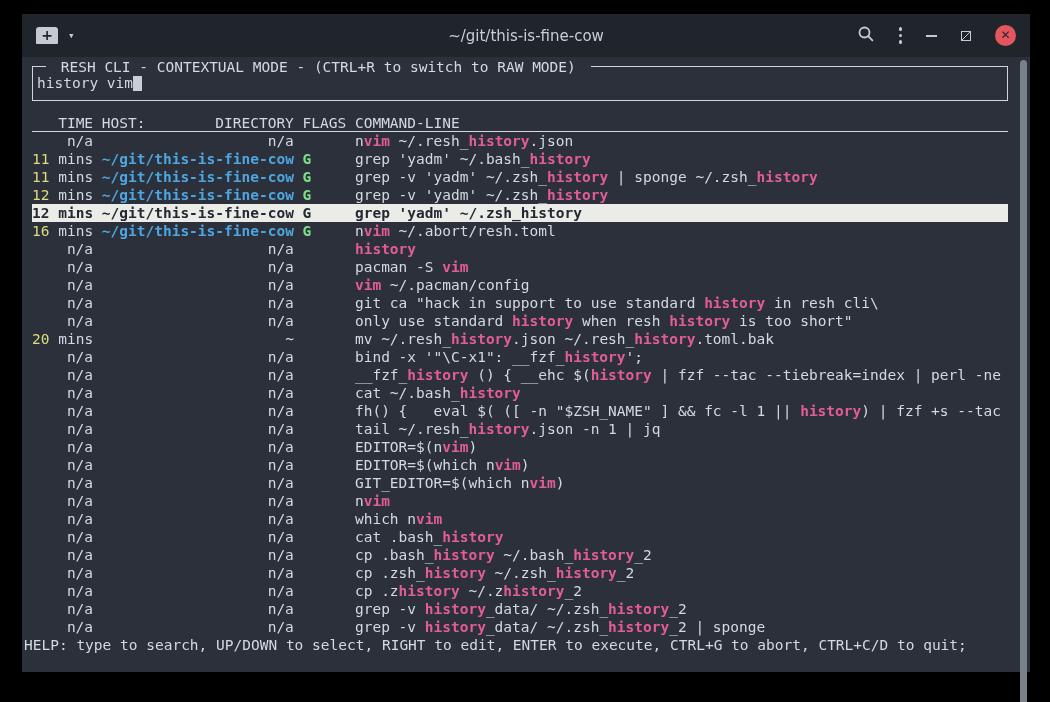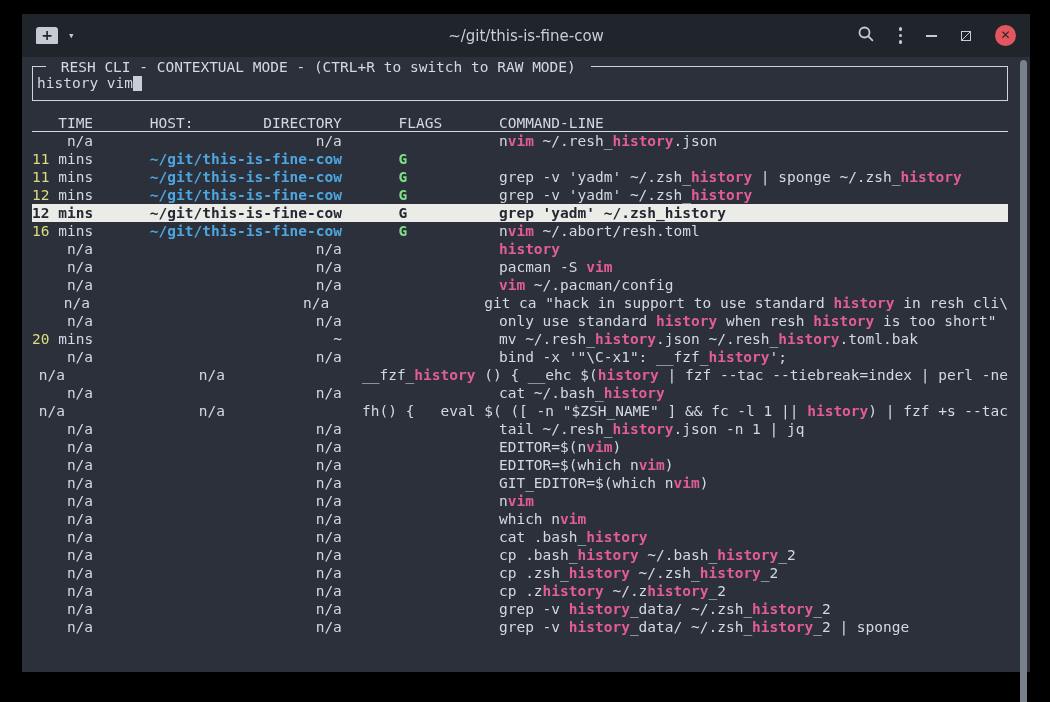--- a/index.html
+++ b/index.html
@@ -30,21 +30,21 @@
   .closebtn{width:21px;height:21px;border-radius:50%;background:#e4565f;color:#23272f;font-weight:bold;
     font-size:12px;line-height:21px;text-align:center;font-family:"DejaVu Sans",sans-serif;}
 
   
   .terminal{position:relative;height:687px;padding:9px 0 0 10px;font-size:14.5px;line-height:18px;color:var(--fg);}
   .content{width:976px;}
   .searchbox{position:relative;border:1px solid #cfd5dd;height:35px;padding:7px 0 0 4px;margin-bottom:13px;width:976px;}
   .searchbox .boxtitle{position:absolute;top:-9px;left:13px;background:var(--term-bg);padding:0 6px;white-space:pre;}
   .cursor{display:inline-block;width:8.5px;height:16px;background:#c9cdd4;vertical-align:text-bottom;}
 
-  .row{display:flex;white-space:pre;height:18px;gap:48px;}
+  .row{display:flex;white-space:pre;height:18px;}
   .cell{display:inline-block;overflow:visible;}
   .cell.time{width:7ch;text-align:right;}
   .cell.dir{width:22ch;text-align:right;margin-left:1ch;}
   .cell.flags{width:5ch;margin-left:1ch;}
   .cell.cmd{flex:1;margin-left:1ch;}
   .row.header{border-bottom:1px solid var(--fg);}
   .hdr-dir{display:inline-flex;justify-content:space-between;text-align:left;}
   .c-pink{color:var(--pink);font-weight:bold;}
   .c-blue{color:var(--blue);font-weight:bold;}
   .c-green{color:var(--green);font-weight:bold;}
@@ -97,21 +97,21 @@
 
       <div class="row header">
         <span class="cell time">TIME</span>
         <span class="cell dir hdr-dir"><span>HOST:</span><span>DIRECTORY</span></span>
         <span class="cell flags">FLAGS</span>
         <span class="cell cmd">COMMAND-LINE</span>
       </div>
 
       <div id="tbody">
           <div class="row"><span class="cell time">n/a</span><span class="cell dir">n/a</span><span class="cell flags c-green"></span><span class="cell cmd"><span class="">n</span><span class="c-pink">vim</span><span class=""> ~/.resh_</span><span class="c-pink">history</span><span class="">.json</span></span></div>
-          <div class="row"><span class="cell time"><span class="c-yellow">11</span><span class=""> mins</span></span><span class="cell dir c-blue">~/git/this-is-fine-cow</span><span class="cell flags c-green">G</span></div>
+          <div class="row"><span class="cell time"><span class="c-yellow">11</span><span class=""> mins</span></span><span class="cell dir c-blue">~/git/this-is-fine-cow</span><span class="cell flags c-green">G</span><span class="cell cmd"><span class="">grep 'yadm' ~/.bash_</span><span class="c-pink">history</span></span></div>
           <div class="row"><span class="cell time"><span class="c-yellow">11</span><span class=""> mins</span></span><span class="cell dir c-blue">~/git/this-is-fine-cow</span><span class="cell flags c-green">G</span><span class="cell cmd"><span class="">grep -v 'yadm' ~/.zsh_</span><span class="c-pink">history</span><span class=""> | sponge ~/.zsh_</span><span class="c-pink">history</span></span></div>
           <div class="row"><span class="cell time"><span class="c-yellow">12</span><span class=""> mins</span></span><span class="cell dir c-blue">~/git/this-is-fine-cow</span><span class="cell flags c-green">G</span><span class="cell cmd"><span class="">grep -v 'yadm' ~/.zsh_</span><span class="c-pink">history</span></span></div>
           <div class="row selected"><span class="cell time"><span class="c-yellow">12</span><span class=""> mins</span></span><span class="cell dir c-blue">~/git/this-is-fine-cow</span><span class="cell flags c-green">G</span><span class="cell cmd"><span class="">grep 'yadm' ~/.zsh_history</span></span></div>
           <div class="row"><span class="cell time"><span class="c-yellow">16</span><span class=""> mins</span></span><span class="cell dir c-blue">~/git/this-is-fine-cow</span><span class="cell flags c-green">G</span><span class="cell cmd"><span class="">n</span><span class="c-pink">vim</span><span class=""> ~/.abort/resh.toml</span></span></div>
           <div class="row"><span class="cell time">n/a</span><span class="cell dir">n/a</span><span class="cell flags c-green"></span><span class="cell cmd"><span class="c-pink">history</span></span></div>
           <div class="row"><span class="cell time">n/a</span><span class="cell dir">n/a</span><span class="cell flags c-green"></span><span class="cell cmd"><span class="">pacman -S </span><span class="c-pink">vim</span></span></div>
           <div class="row"><span class="cell time">n/a</span><span class="cell dir">n/a</span><span class="cell flags c-green"></span><span class="cell cmd"><span class="c-pink">vim</span><span class=""> ~/.pacman/config</span></span></div>
           <div class="row"><span class="cell time">n/a</span><span class="cell dir">n/a</span><span class="cell flags c-green"></span><span class="cell cmd"><span class="">git ca "hack in support to use standard </span><span class="c-pink">history</span><span class=""> in resh cli\</span></span></div>
           <div class="row"><span class="cell time">n/a</span><span class="cell dir">n/a</span><span class="cell flags c-green"></span><span class="cell cmd"><span class="">only use standard </span><span class="c-pink">history</span><span class=""> when resh </span><span class="c-pink">history</span><span class=""> is too short"</span></span></div>
           <div class="row"><span class="cell time"><span class="c-yellow">20</span><span class=""> mins</span></span><span class="cell dir">~</span><span class="cell flags c-green"></span><span class="cell cmd"><span class="">mv ~/.resh_</span><span class="c-pink">history</span><span class="">.json ~/.resh_</span><span class="c-pink">history</span><span class="">.toml.bak</span></span></div>
@@ -126,20 +126,21 @@
           <div class="row"><span class="cell time">n/a</span><span class="cell dir">n/a</span><span class="cell flags c-green"></span><span class="cell cmd"><span class="">n</span><span class="c-pink">vim</span></span></div>
           <div class="row"><span class="cell time">n/a</span><span class="cell dir">n/a</span><span class="cell flags c-green"></span><span class="cell cmd"><span class="">which n</span><span class="c-pink">vim</span></span></div>
           <div class="row"><span class="cell time">n/a</span><span class="cell dir">n/a</span><span class="cell flags c-green"></span><span class="cell cmd"><span class="">cat .bash_</span><span class="c-pink">history</span></span></div>
           <div class="row"><span class="cell time">n/a</span><span class="cell dir">n/a</span><span class="cell flags c-green"></span><span class="cell cmd"><span class="">cp .bash_</span><span class="c-pink">history</span><span class=""> ~/.bash_</span><span class="c-pink">history</span><span class="">_2</span></span></div>
           <div class="row"><span class="cell time">n/a</span><span class="cell dir">n/a</span><span class="cell flags c-green"></span><span class="cell cmd"><span class="">cp .zsh_</span><span class="c-pink">history</span><span class=""> ~/.zsh_</span><span class="c-pink">history</span><span class="">_2</span></span></div>
           <div class="row"><span class="cell time">n/a</span><span class="cell dir">n/a</span><span class="cell flags c-green"></span><span class="cell cmd"><span class="">cp .z</span><span class="c-pink">history</span><span class=""> ~/.z</span><span class="c-pink">history</span><span class="">_2</span></span></div>
           <div class="row"><span class="cell time">n/a</span><span class="cell dir">n/a</span><span class="cell flags c-green"></span><span class="cell cmd"><span class="">grep -v </span><span class="c-pink">history</span><span class="">_data/ ~/.zsh_</span><span class="c-pink">history</span><span class="">_2</span></span></div>
           <div class="row"><span class="cell time">n/a</span><span class="cell dir">n/a</span><span class="cell flags c-green"></span><span class="cell cmd"><span class="">grep -v </span><span class="c-pink">history</span><span class="">_data/ ~/.zsh_</span><span class="c-pink">history</span><span class="">_2 | sponge</span></span></div>
         </div>
 
+      <div class="helpbar">HELP: type to search, UP/DOWN to select, RIGHT to edit, ENTER to execute, CTRL+G to abort, CTRL+C/D to quit;</div>
 
     </div>
     <div class="scrollbar">
       <div class="thumb"></div>
     </div>
   </div>
 
 </div>
 
 </body></html>

